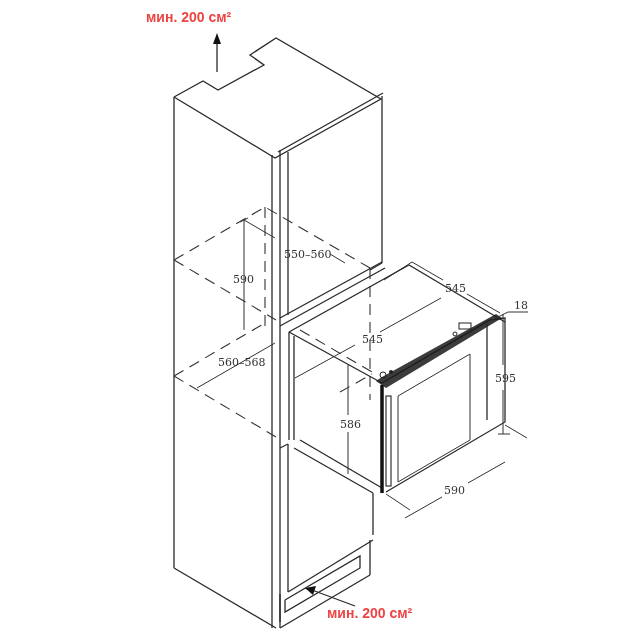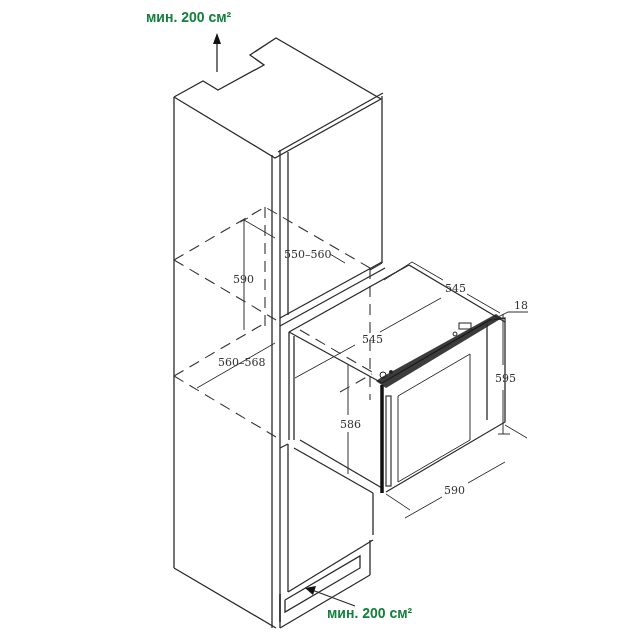--- a/index.html
+++ b/index.html
@@ -3,21 +3,21 @@
 <meta charset="utf-8">
 <style>
   html, body { margin: 0; padding: 0; background: #ffffff; }
   body { width: 636px; height: 632px; position: relative; overflow: hidden; font-family: "Liberation Sans", sans-serif; }
   svg { position: absolute; left: 0; top: 0; }
   .ln { stroke: #2a2a2a; stroke-width: 1.3; fill: none; stroke-linejoin: miter; }
   .thin { stroke: #333; stroke-width: 1; fill: none; }
   .dash { stroke: #333; stroke-width: 1.1; fill: none; stroke-dasharray: 11 7; }
   .thick { stroke: #111; stroke-width: 3.5; fill: none; }
   .dimtxt { font-family: "DejaVu Serif", serif; font-size: 11px; fill: #333; }
-  .vent-label { position: absolute; font-family: "Liberation Sans", sans-serif; font-weight: bold; font-size: 14px; color: #15803d; white-space: nowrap; }
+  .vent-label { position: absolute; font-family: "Liberation Sans", sans-serif; font-weight: bold; font-size: 14px; color: #ef4444; white-space: nowrap; }
 </style>
 </head>
 <body>
 
 <div class="vent-label" style="left:146px; top:9px;">мин. 200 см²</div>
 <div class="vent-label" style="left:327px; top:605px;">мин. 200 см²</div>
 
 <svg width="636" height="632" viewBox="0 0 636 632">
 
   <g>

